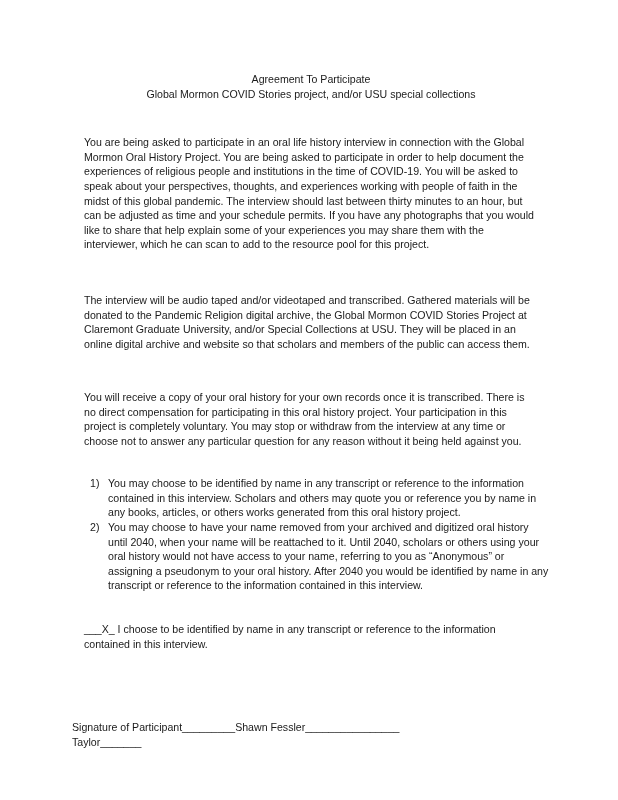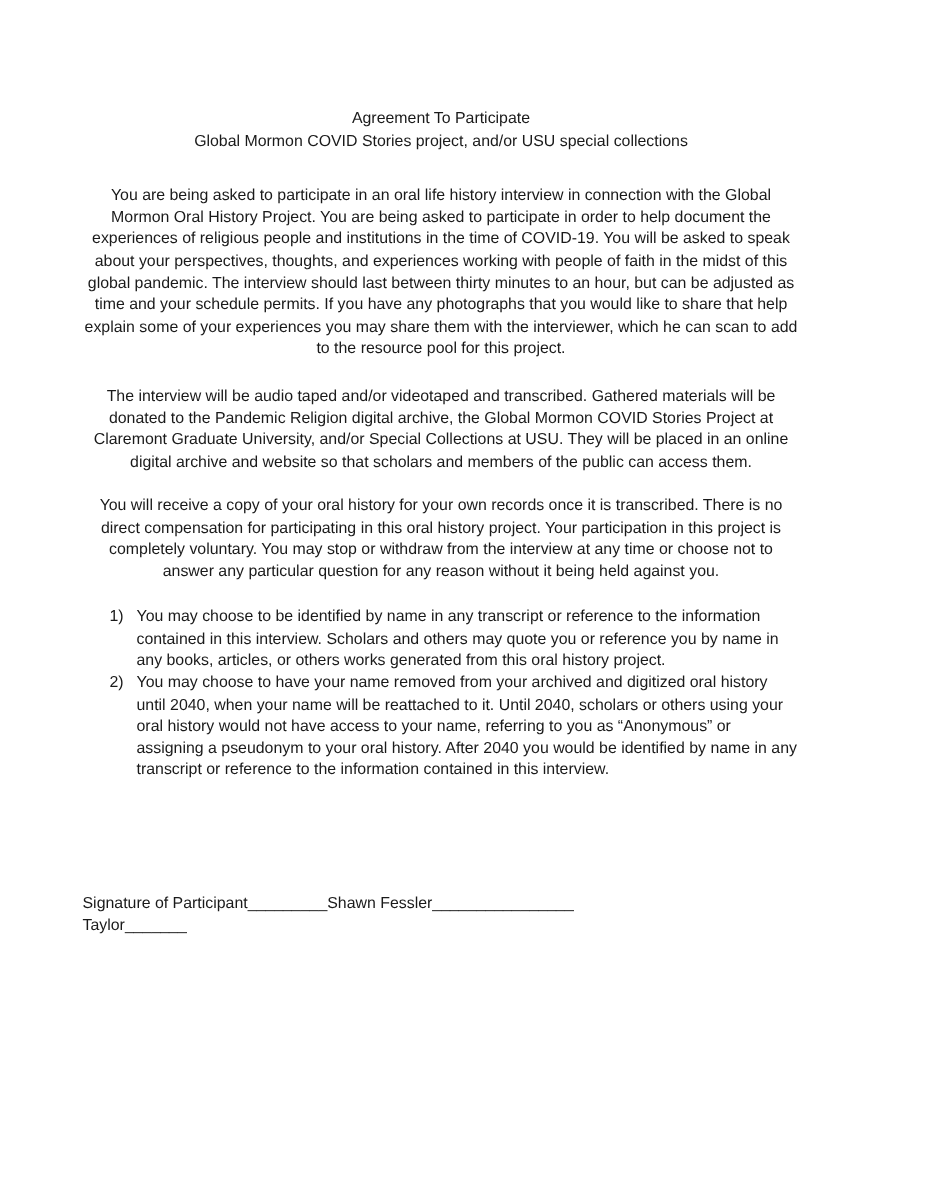--- a/index.html
+++ b/index.html
@@ -1,20 +1,20 @@
 <!DOCTYPE html>
 <html><head>
 <meta charset="utf-8">
 <style>
   html, body { margin: 0; padding: 0; background: #ffffff; }
   body { width: 618px; height: 800px; position: relative; overflow: hidden;
          font-family: "Liberation Sans", sans-serif; color: #1a1a1a; }
-  .page { position: absolute; left: 55px; top: 72px; width: 478px; font-size: 10.6px; line-height: 14.6px; }
+  .page { position: absolute; left: 72px; top: 72px; width: 478px; font-size: 10.6px; line-height: 14.6px; }
   .center { text-align: center; }
-  .para { margin: 0; text-align: center; }
+  .para { margin: 12px; }
   .gap { height: 14.6px; }
   .gap2 { height: 29.2px; }
   ol.opts { list-style: none; margin: 0; padding: 0; }
   ol.opts li { position: relative; padding-left: 36px; }
   ol.opts li .num { position: absolute; left: 18px; top: 0; }
   .sig-line { white-space: pre; }
 </style>
 </head>
 <body>
 
@@ -35,20 +35,21 @@
       <span class="num">1)</span>
       <span>You may choose to be identified by name in any transcript or reference to the information contained in this interview. Scholars and others may quote you or reference you by name in any books, articles, or others works generated from this oral history project.</span>
     </li>
     <li>
       <span class="num">2)</span>
       <span>You may choose to have your name removed from your archived and digitized oral history until 2040, when your name will be reattached to it. Until 2040, scholars or others using your oral history would not have access to your name, referring to you as “Anonymous” or assigning a pseudonym to your oral history. After 2040 you would be identified by name in any transcript or reference to the information contained in this interview.</span>
     </li>
   </ol>
   <div class="gap" style="height:17px"></div>
 
+  <p class="para"><span>___X_</span><span> I choose to be identified by name in any transcript or reference to the information contained in this interview.</span></p>
   <div class="gap2" style="height:23px"></div>
   <div class="gap" style="height:17px"></div>
 
   <div class="gap" style="height:17px"></div>
 
   <div>
     <div class="sig-line">Signature of Participant_________Shawn Fessler________________</div>
     <div class="sig-line">Taylor_______</div>
   </div>
 </div>

